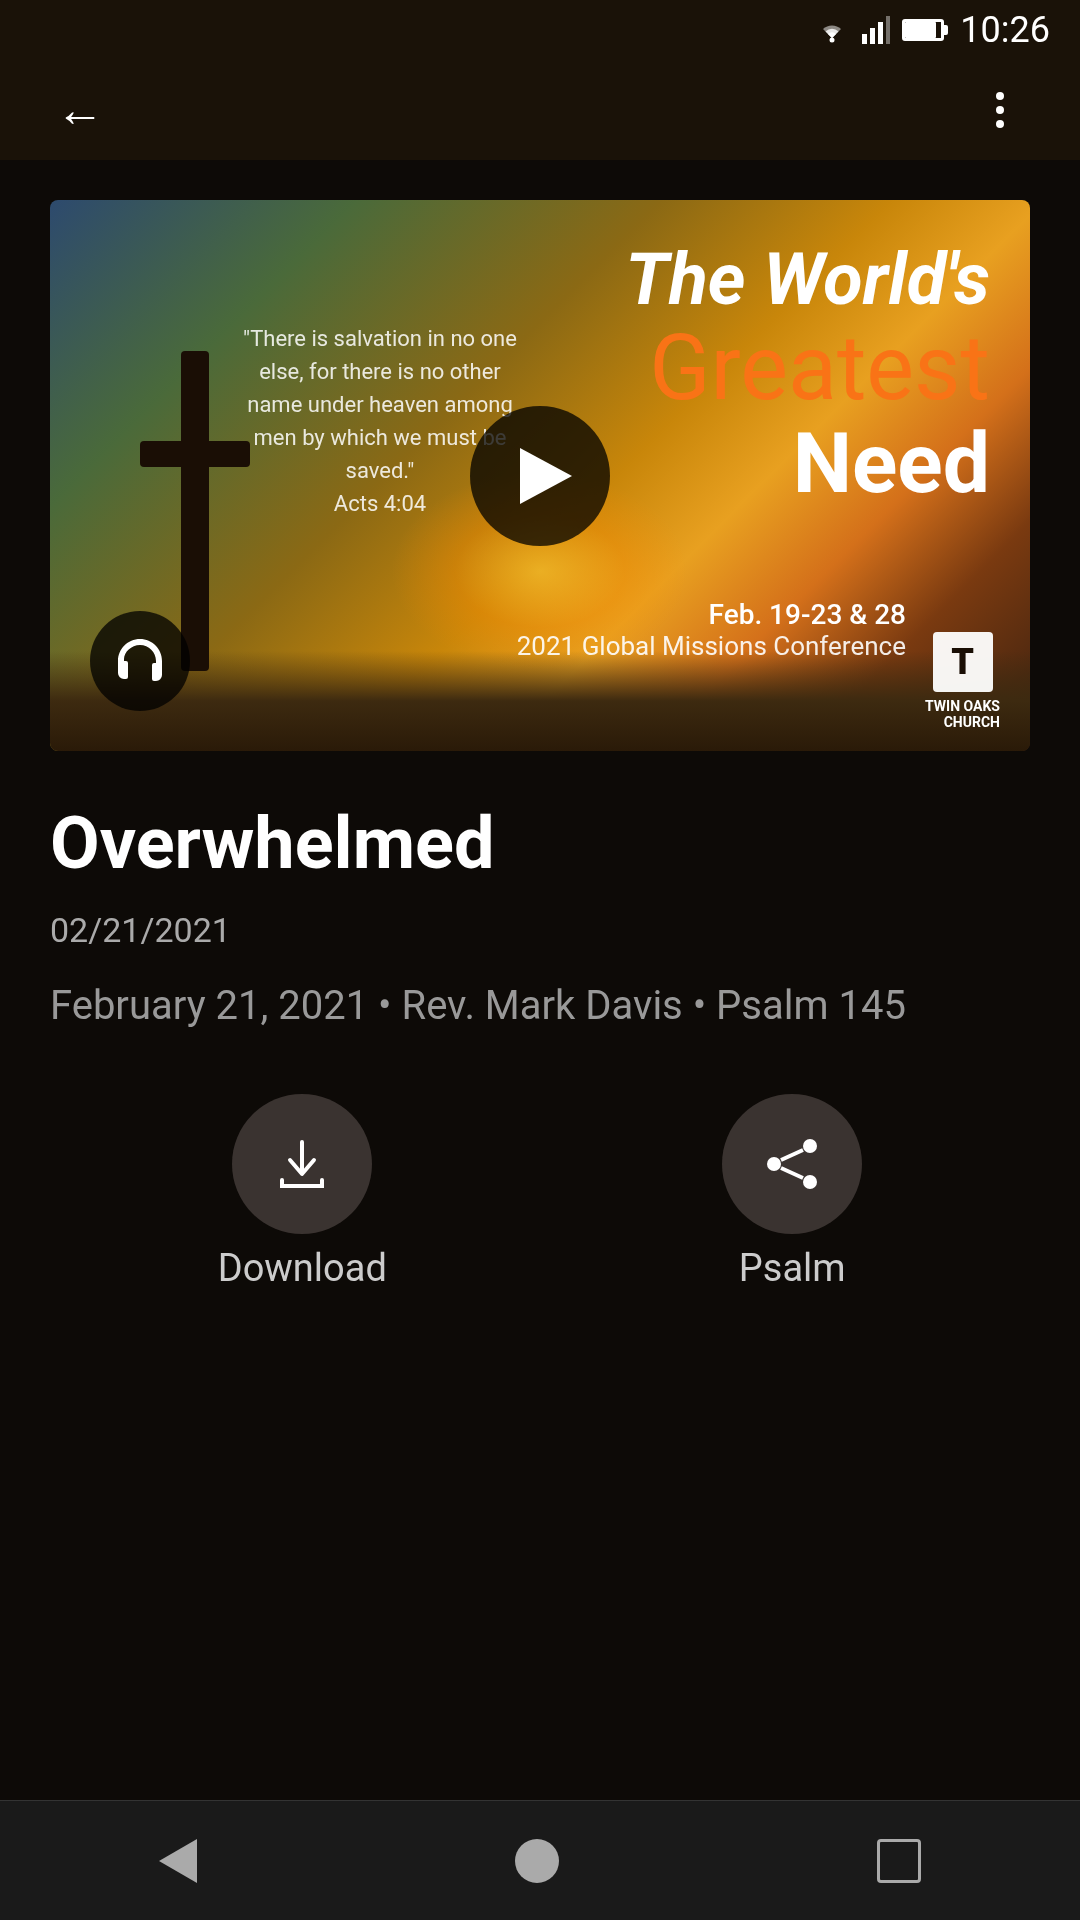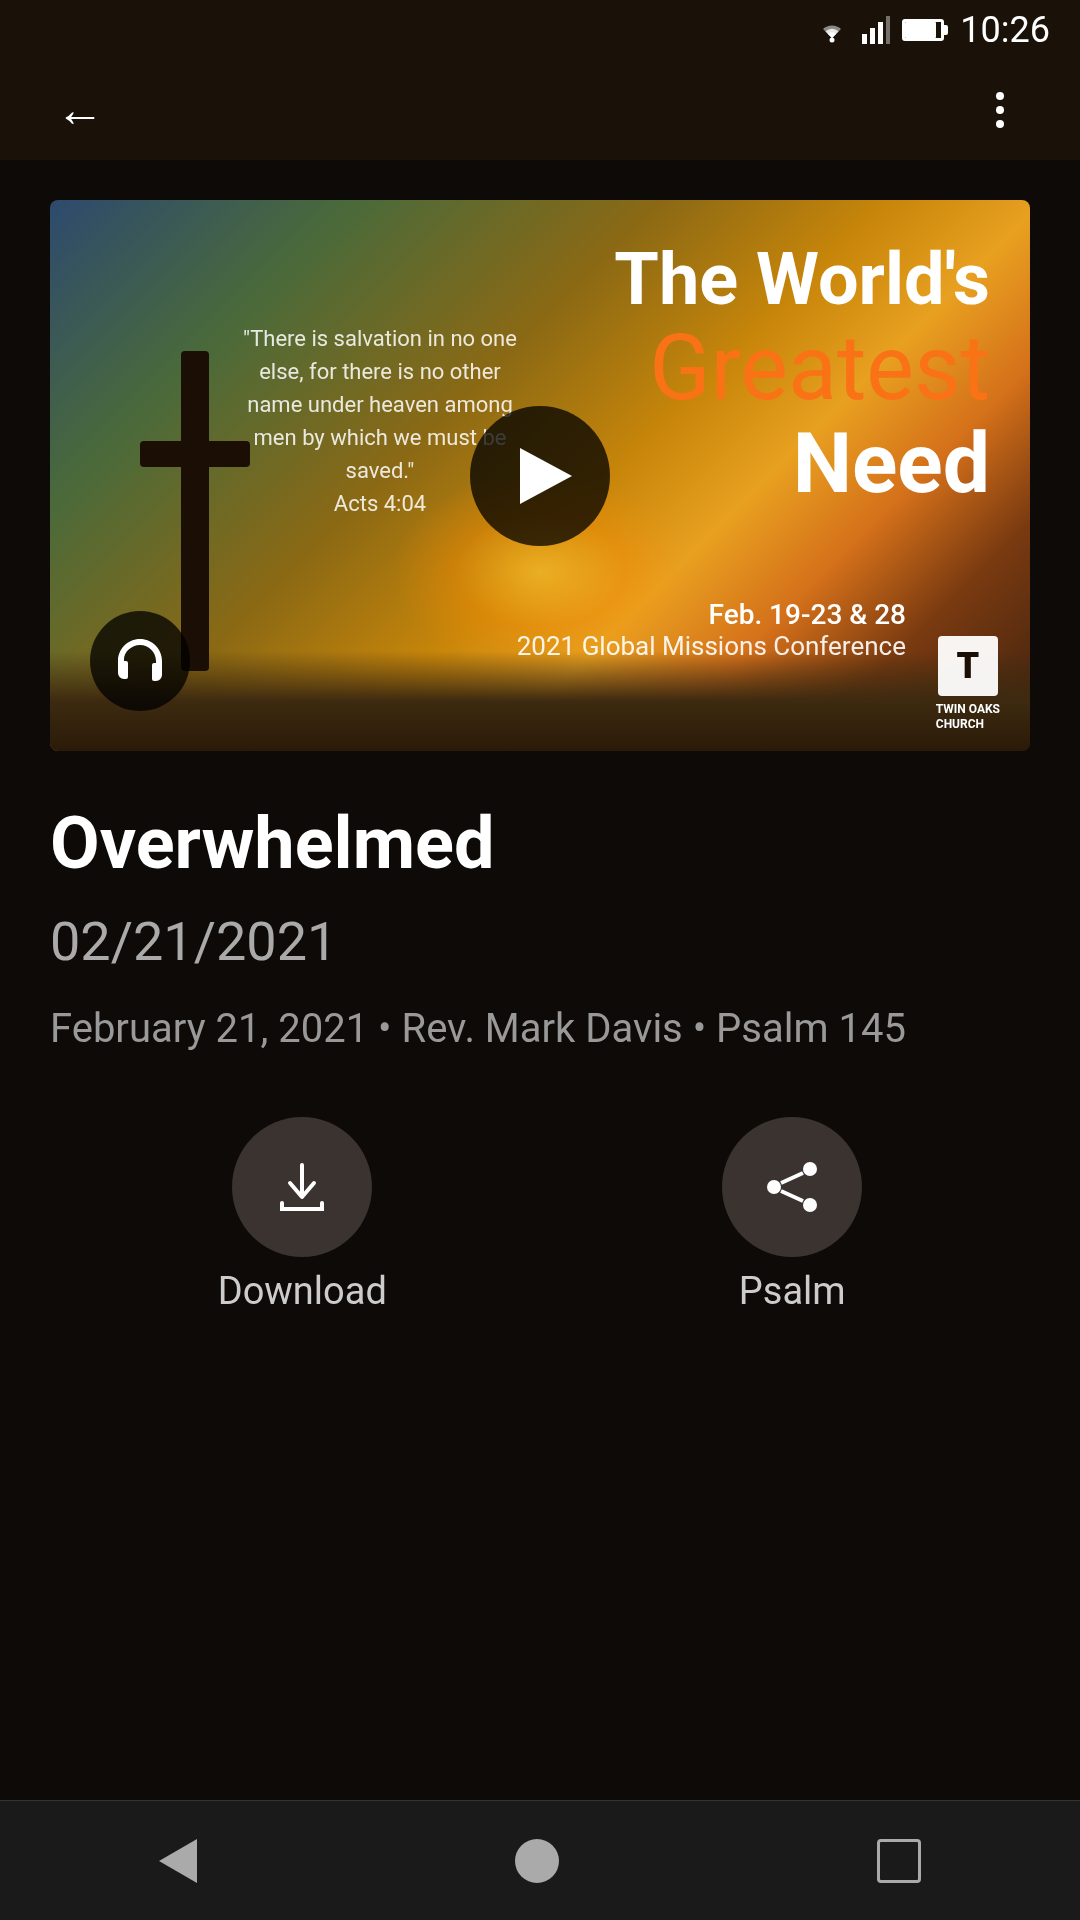--- a/index.html
+++ b/index.html
@@ -193,20 +193,21 @@
       right: 40px;
       text-align: right;
       line-height: 1.1;
     }
 
     .title-world {
       font-size: 72px;
       font-weight: 700;
       color: #ffffff;
       display: block;
+      font-style: italic;
     }
 
     .title-greatest {
       font-size: 90px;
       font-weight: 400;
       color: #f97316;
       display: block;
     }
 
     .title-need {
@@ -294,25 +295,25 @@
       margin: 0 auto 6px auto;
     }
 
     .church-logo-t span {
       font-size: 36px;
       font-weight: 900;
       color: #1a0e05;
     }
 
     .church-name {
-      font-size: 12px;
+      font-size: 14px;
       color: #ffffff;
       font-weight: 700;
       line-height: 1.2;
-      text-align: left;
+      text-align: right;
     }
 
     
     .conference-line {
       position: absolute;
       bottom: 90px;
       right: 124px;
       text-align: right;
     }
 
@@ -335,21 +336,21 @@
     }
 
     .sermon-title {
       font-size: 72px;
       font-weight: 700;
       color: #ffffff;
       margin-bottom: 24px;
     }
 
     .sermon-date-short {
-      font-size: 54px;
+      font-size: 34px;
       color: #aaaaaa;
       margin-bottom: 28px;
     }
 
     .sermon-details {
       font-size: 40px;
       color: #999999;
       line-height: 1.4;
       margin-bottom: 60px;
     }

